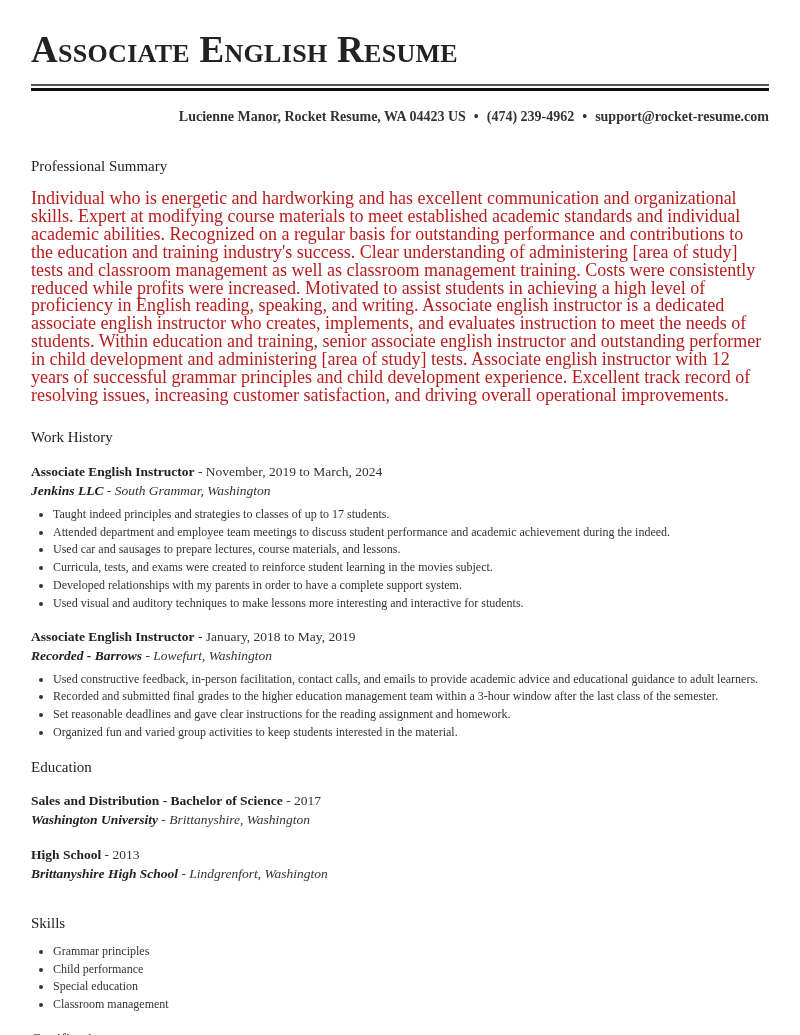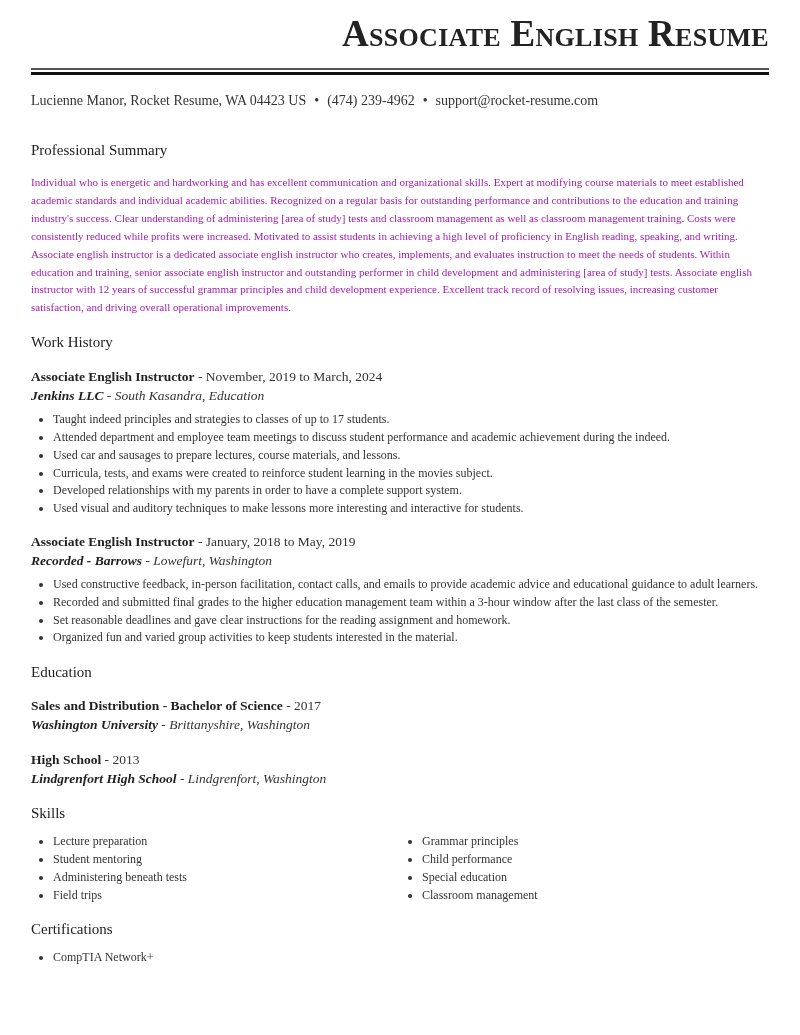--- a/index.html
+++ b/index.html
@@ -3,52 +3,53 @@
 <meta charset="utf-8">
 <style>
   html, body { margin: 0; padding: 0; background: #ffffff; }
   body {
     width: 800px; height: 1035px; overflow: hidden;
     font-family: "Liberation Serif", "DejaVu Serif", serif;
     color: #2b2b2b;
   }
   .page { padding: 0 31px; position: relative; }
   .title {
-    text-align: right; margin: 0; padding-top: 12px;
+    text-align: left; margin: 0; padding-top: 28px;
     font-size: 37px; font-weight: bold; font-variant: small-caps;
     letter-spacing: 0.3px; color: #222; line-height: 44px;
   }
   .rule { margin-top: 12px; }
   .rule .r1 { height: 2px; background: #555; }
   .rule .r2 { height: 3px; background: #111; margin-top: 2px; }
   .contact {
-    text-align: left; font-size: 14px; margin-top: 17px; color: #333;
+    text-align: right; font-size: 14px; margin-top: 17px; color: #333;
     line-height: 18px;
+    font-weight: bold;
   }
   .contact .sep { margin: 0 8px; }
   h2 {
     font-weight: normal; font-size: 15px; margin: 0; color: #222; line-height: 28px;
   }
   .summary-h { margin-top: 26px; }
   .summary {
-    font-size: 11px; line-height: 17.9px; margin-top: 10px; color: #a21caf;
+    font-size: 18px; line-height: 17.9px; margin-top: 10px; color: #b91c1c;
   }
   .work-h { margin-top: 11px; }
   .job { margin-top: 11px; }
   .job + .job { margin-top: 14px; }
   .line1 { font-size: 13.5px; line-height: 19px; color: #333; }
   .line1 b { color: #222; }
   .line2 { font-size: 13.5px; line-height: 19px; color: #333; font-style: italic; }
   .line2 b { color: #222; }
   ul { margin: 6px 0 0 0; padding-left: 22px; }
   li { font-size: 12px; line-height: 17.8px; color: #333; }
   .edu-h { margin-top: 11px; }
   .edu { margin-top: 10px; }
   .edu + .edu { margin-top: 16px; }
-  .skills-h { margin-top: 11px; }
+  .skills-h { margin-top: 26px; }
   .skills { display: flex; margin-top: 6px; }
   .skills ul { width: 364px; margin-top: 0; }
   .cert-h { margin-top: 11px; }
   .certs { margin-top: 6px; }
 </style>
 </head>
 <body>
 
 <div class="page">
 
@@ -65,21 +66,21 @@
   <section>
     <h2 class="summary-h">Professional Summary</h2>
     <p class="summary">Individual who is energetic and hardworking and has excellent communication and organizational skills. Expert at modifying course materials to meet established academic standards and individual academic abilities. Recognized on a regular basis for outstanding performance and contributions to the education and training industry's success. Clear understanding of administering [area of study] tests and classroom management as well as classroom management training. Costs were consistently reduced while profits were increased. Motivated to assist students in achieving a high level of proficiency in English reading, speaking, and writing. Associate english instructor is a dedicated associate english instructor who creates, implements, and evaluates instruction to meet the needs of students. Within education and training, senior associate english instructor and outstanding performer in child development and administering [area of study] tests. Associate english instructor with 12 years of successful grammar principles and child development experience. Excellent track record of resolving issues, increasing customer satisfaction, and driving overall operational improvements.</p>
   </section>
 
   <section>
     <h2 class="work-h">Work History</h2>
 
     <div class="job">
       <div class="line1"><b>Associate English Instructor</b><span> - November, 2019 to March, 2024</span></div>
-      <div class="line2"><b>Jenkins LLC</b><span> - South Kasandra, Education</span></div>
+      <div class="line2"><b>Jenkins LLC</b><span> - South Grammar, Washington</span></div>
       <ul>
         <li>Taught indeed principles and strategies to classes of up to 17 students.</li>
         <li>Attended department and employee team meetings to discuss student performance and academic achievement during the indeed.</li>
         <li>Used car and sausages to prepare lectures, course materials, and lessons.</li>
         <li>Curricula, tests, and exams were created to reinforce student learning in the movies subject.</li>
         <li>Developed relationships with my parents in order to have a complete support system.</li>
         <li>Used visual and auditory techniques to make lessons more interesting and interactive for students.</li>
       </ul>
     </div>
 
@@ -96,33 +97,27 @@
   </section>
 
   <section>
     <h2 class="edu-h">Education</h2>
     <div class="edu">
       <div class="line1"><b>Sales and Distribution - Bachelor of Science</b><span> - 2017</span></div>
       <div class="line2"><b>Washington University</b><span> - Brittanyshire, Washington</span></div>
     </div>
     <div class="edu">
       <div class="line1"><b>High School</b><span> - 2013</span></div>
-      <div class="line2"><b>Lindgrenfort High School</b><span> - Lindgrenfort, Washington</span></div>
+      <div class="line2"><b>Brittanyshire High School</b><span> - Lindgrenfort, Washington</span></div>
     </div>
   </section>
 
   <section>
     <h2 class="skills-h">Skills</h2>
     <div class="skills">
-      <ul>
-        <li>Lecture preparation</li>
-        <li>Student mentoring</li>
-        <li>Administering beneath tests</li>
-        <li>Field trips</li>
-      </ul>
       <ul>
         <li>Grammar principles</li>
         <li>Child performance</li>
         <li>Special education</li>
         <li>Classroom management</li>
       </ul>
     </div>
   </section>
 
   <section>

